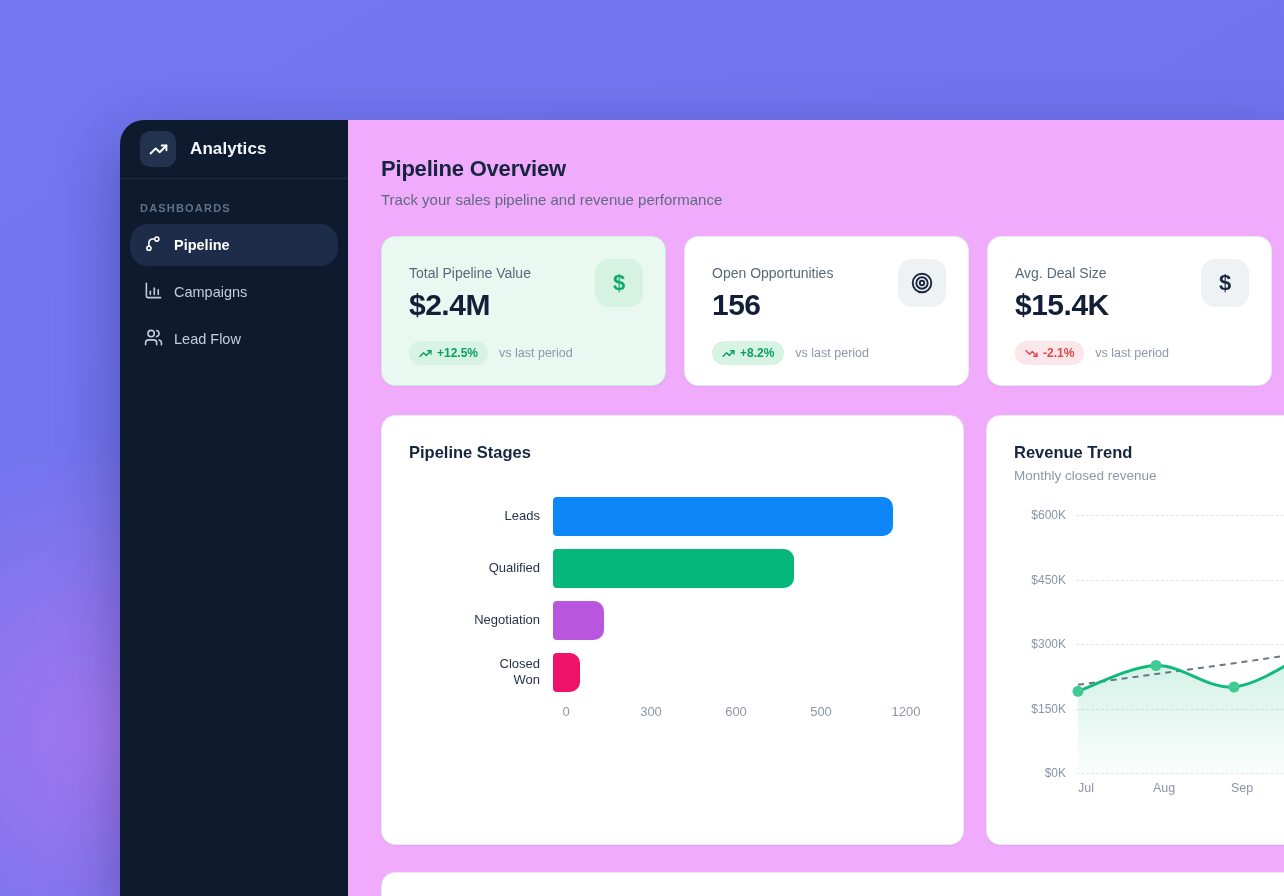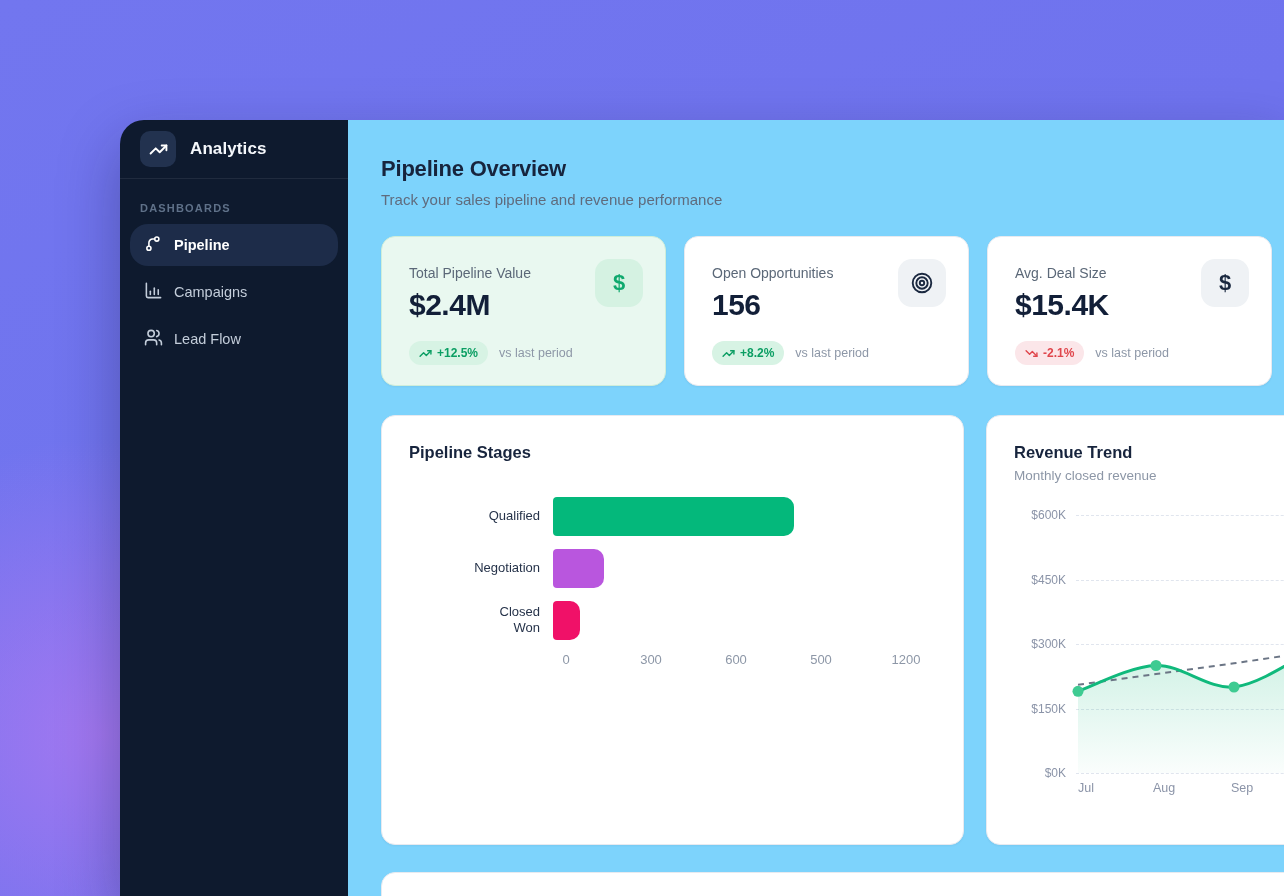--- a/index.html
+++ b/index.html
@@ -22,21 +22,21 @@
     display:flex; align-items:center; justify-content:center; color:#fff; }
   .app-name { font-size:17px; font-weight:700; color:#f4f7fb; letter-spacing:.1px; }
   .section-label { margin:23px 20px 10px; font-size:11px; font-weight:700;
     letter-spacing:1.2px; color:#5f7189; }
   .nav-item { display:flex; align-items:center; gap:11px; margin:0 10px 5px;
     padding:10px 14px; border-radius:18px; font-size:14.5px; color:#c3cdda; cursor:pointer; }
   .nav-item.active { background:#1d2c49; color:#ffffff; font-weight:600; }
   .nav-item svg { flex:none; }
 
   
-  .main { flex:1; background:#7dd3fc; padding:36px 0 0 33px; min-width:0; }
+  .main { flex:1; background:#f0abfc; padding:36px 0 0 33px; min-width:0; }
   .page-title { font-size:22px; font-weight:800; color:#17243d; letter-spacing:-.2px; }
   .page-sub { margin-top:9px; font-size:15px; color:#5f6b7d; }
 
   .stats-row { display:flex; gap:18px; margin-top:28px; }
   .stat-card { position:relative; width:285px; height:150px; flex:none; background:#fff;
     border:1px solid #e7eaf0; border-radius:14px; padding:28px 26px 0 27px;
     box-shadow:0 1px 2px rgba(23,36,61,.05); }
   .stat-card.highlight { background:#e9f8f0; border-color:#cfeeda; }
   .stat-label { font-size:14px; color:#5b6878; }
   .stat-value { margin-top:7px; font-size:30px; font-weight:800; color:#121f38; letter-spacing:-.5px; }
@@ -199,20 +199,26 @@
           <span class="compare">vs last period</span>
         </div>
       </div>
     </div>
 
     <div class="charts-row">
 
       <section class="panel stages">
         <div class="panel-title">Pipeline Stages</div>
         <div class="bars">
+            <div class="bar-row">
+              <div class="bar-label">Leads</div>
+              <div class="bar-track">
+                <div class="bar" style="width: 340px; background: rgb(13, 135, 248);"></div>
+              </div>
+            </div>
             <div class="bar-row">
               <div class="bar-label">Qualified</div>
               <div class="bar-track">
                 <div class="bar" style="width: 240.833px; background: rgb(4, 184, 123);"></div>
               </div>
             </div>
             <div class="bar-row">
               <div class="bar-label">Negotiation</div>
               <div class="bar-track">
                 <div class="bar" style="width: 51px; background: rgb(185, 86, 222);"></div>

